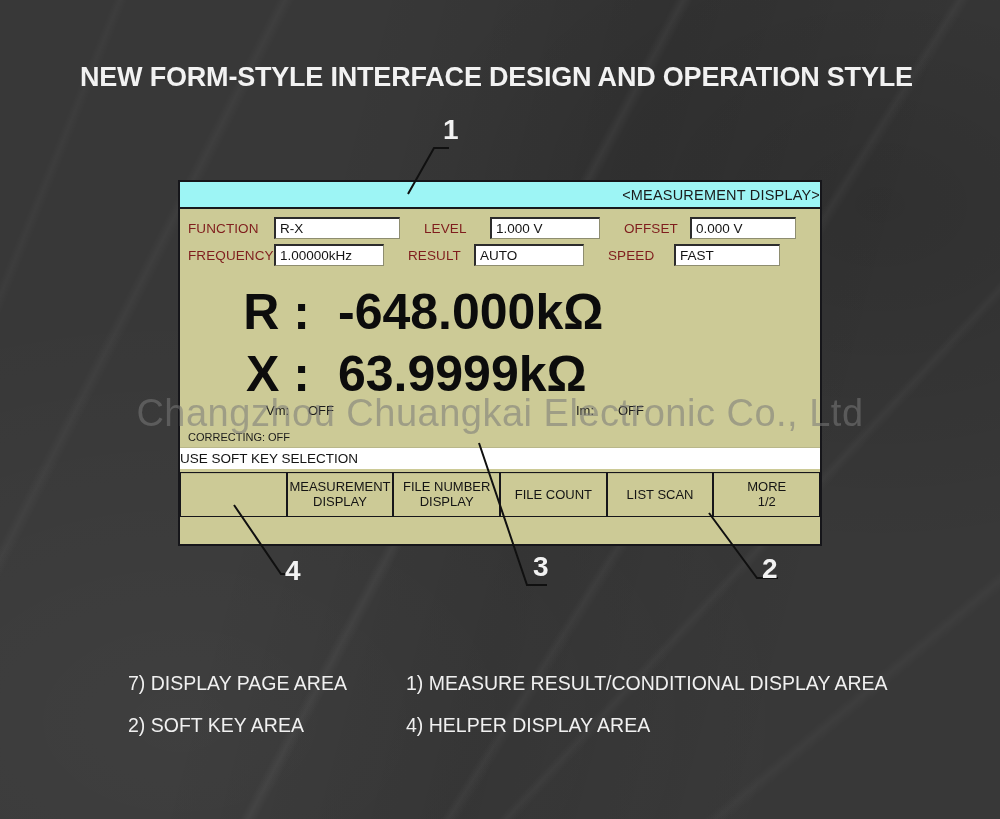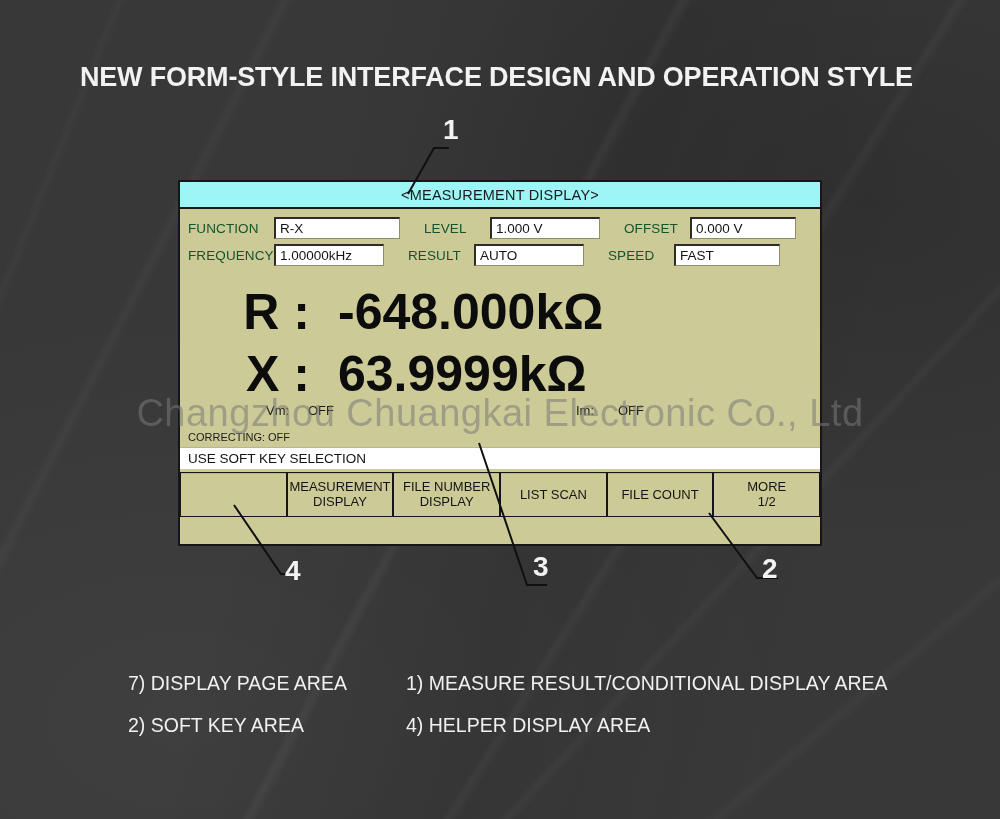--- a/index.html
+++ b/index.html
@@ -50,32 +50,32 @@
     width:644px; height:366px;
     border:2px solid #16161a;
     background:#ccca96;
   }
   #display-header {
     height:27px;
     background:#9df5f5;
     border-bottom:2px solid #18181c;
     color:#1b1b1b;
     font-size:14.5px;
-    display:flex; align-items:center; justify-content:center;
+    display:flex; align-items:center; justify-content:flex-end;
     letter-spacing:.2px;
   }
   #param-area {
     padding:7px 8px 5px 8px;
   }
   .param-row {
     display:flex; align-items:center;
     height:24px; margin-bottom:3px;
   }
   .param-label {
-    font-size:13.5px; color:#14532d;
+    font-size:13.5px; color:#7f1d1d;
     letter-spacing:.1px;
   }
   .param-box {
     background:#ffffff;
     border-top:2px solid #2c2c2c;
     border-left:2px solid #2c2c2c;
     border-right:1px solid #8e8d70;
     border-bottom:1px solid #8e8d70;
     height:22px;
     display:flex; align-items:center;
@@ -122,21 +122,21 @@
   #monitor-row .mon-gap   { width:172px; }
 
   #status-line {
     font-size:11px; color:#1b1b1b;
     padding:6px 0 4px 8px;
   }
   #helper-bar {
     background:#ffffff;
     height:22px;
     display:flex; align-items:center;
-    padding-left:8px;
+    padding-left:0;
     font-size:13.5px;
     color:#141414;
     border-top:1px solid #b9b78a;
   }
   #softkey-bar {
     display:flex;
     height:45px;
     margin-top:3px;
     background:#16161a;
     padding:1px 0;
@@ -250,24 +250,24 @@
     </div>
     <div class="softkey">
       <span>MEASUREMENT</span>
       <span>DISPLAY</span>
     </div>
     <div class="softkey">
       <span>FILE NUMBER</span>
       <span>DISPLAY</span>
     </div>
     <div class="softkey">
+      <span>FILE COUNT</span>
+    </div>
+    <div class="softkey">
       <span>LIST SCAN</span>
-    </div>
-    <div class="softkey">
-      <span>FILE COUNT</span>
     </div>
     <div class="softkey">
       <span>MORE</span>
       <span>1/2</span>
     </div>
   </div>
 </div>
 
 <div id="watermark">Changzhou Chuangkai Electronic Co., Ltd</div>
 

